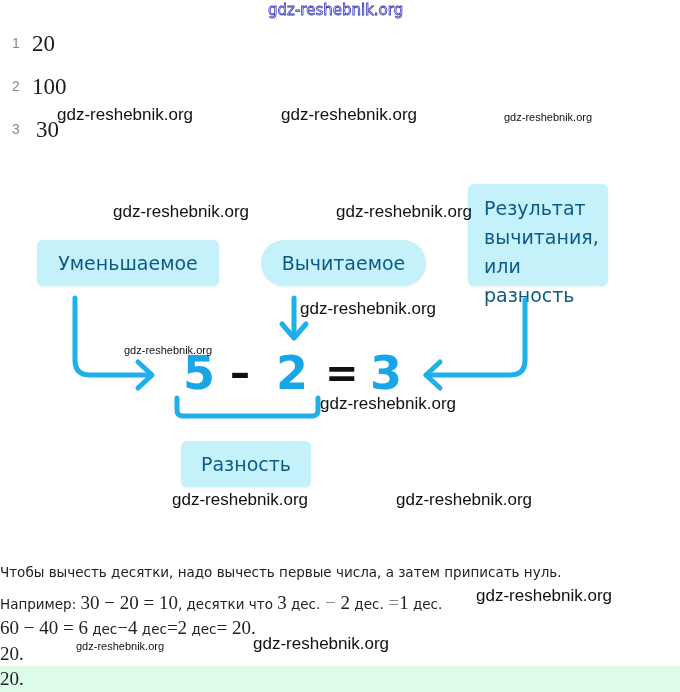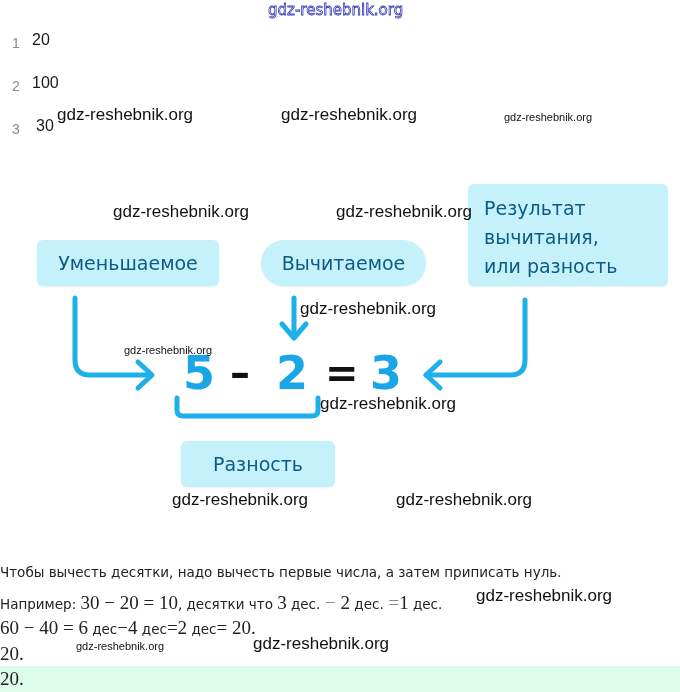--- a/index.html
+++ b/index.html
@@ -15,21 +15,21 @@
   .wm-top {
     left: 268px; top: 1px;
     font-family: "DejaVu Sans", sans-serif;
     font-size: 15px; letter-spacing: 0px;
     color: #ffffff;
     -webkit-text-stroke: 0.8px #3a3ab8;
   }
 
   
   .ans-num { font-family: "Liberation Sans", sans-serif; font-size: 14px; color: #8a8a8a; }
-  .ans-val { font-family: Liberation Sans, sans-serif; font-size: 16px; color: #1a1a1a; }
+  .ans-val { font-family: Liberation Serif, serif; font-size: 23px; color: #1a1a1a; }
 
   
   .wm { font-family: "Liberation Sans", sans-serif; color: #111; white-space: nowrap; }
   .wm-l { font-size: 17px; }
   .wm-s { font-size: 11px; }
 
   
   .box {
     background: #c5f1fb;
     border-radius: 6px;
@@ -86,21 +86,21 @@
 <span class="abs wm wm-l" style="left:281px; top:105px;">gdz-reshebnik.org</span>
 <span class="abs wm wm-s" style="left:504px; top:111px;">gdz-reshebnik.org</span>
 
 <div>
   <div class="abs box" style="left:37px; top:240px; width:182px; height:46px;">
     <span>Уменьшаемое</span>
   </div>
   <div class="abs box" style="left:261px; top:240px; width:165px; height:46px;border-radius:23px;">
     <span>Вычитаемое</span>
   </div>
-  <div class="abs box box-multi" style="left:468px; top:184px; width:200px; height:102px;">
+  <div class="abs box box-multi" style="left:468px; top:184px; width:140px; height:102px;">
     <div>
       <div>Результат</div>
       <div>вычитания,</div>
       <div>или разность</div>
     </div>
   </div>
 
   <svg class="abs" style="left:0; top:0;" width="680" height="692">
     <g fill="none" stroke="#1fb0ea" stroke-width="5" stroke-linecap="round" stroke-linejoin="round">
 
@@ -118,21 +118,21 @@
   </svg>
 
   <div>
     <span class="abs eq-digit" style="left:183px; top:346px;">5</span>
     <span class="abs eq-op" style="left:230px; top:350px;">–</span>
     <span class="abs eq-digit" style="left:276px; top:346px;">2</span>
     <span class="abs eq-op" style="left:325px; top:350px;">=</span>
     <span class="abs eq-digit" style="left:370px; top:346px;">3</span>
   </div>
 
-  <div class="abs box" style="left:181px; top:441px; width:154px; height:46px;">
+  <div class="abs box" style="left:181px; top:441px; width:130px; height:46px;">
     <span>Разность</span>
   </div>
 </div>
 
 <span class="abs wm wm-l" style="left:113px; top:202px;">gdz-reshebnik.org</span>
 <span class="abs wm wm-l" style="left:336px; top:202px;">gdz-reshebnik.org</span>
 <span class="abs wm wm-l" style="left:300px; top:299px;">gdz-reshebnik.org</span>
 <span class="abs wm wm-s" style="left:124px; top:344px;">gdz-reshebnik.org</span>
 <span class="abs wm wm-l" style="left:320px; top:394px;">gdz-reshebnik.org</span>
 <span class="abs wm wm-l" style="left:172px; top:490px;">gdz-reshebnik.org</span>

